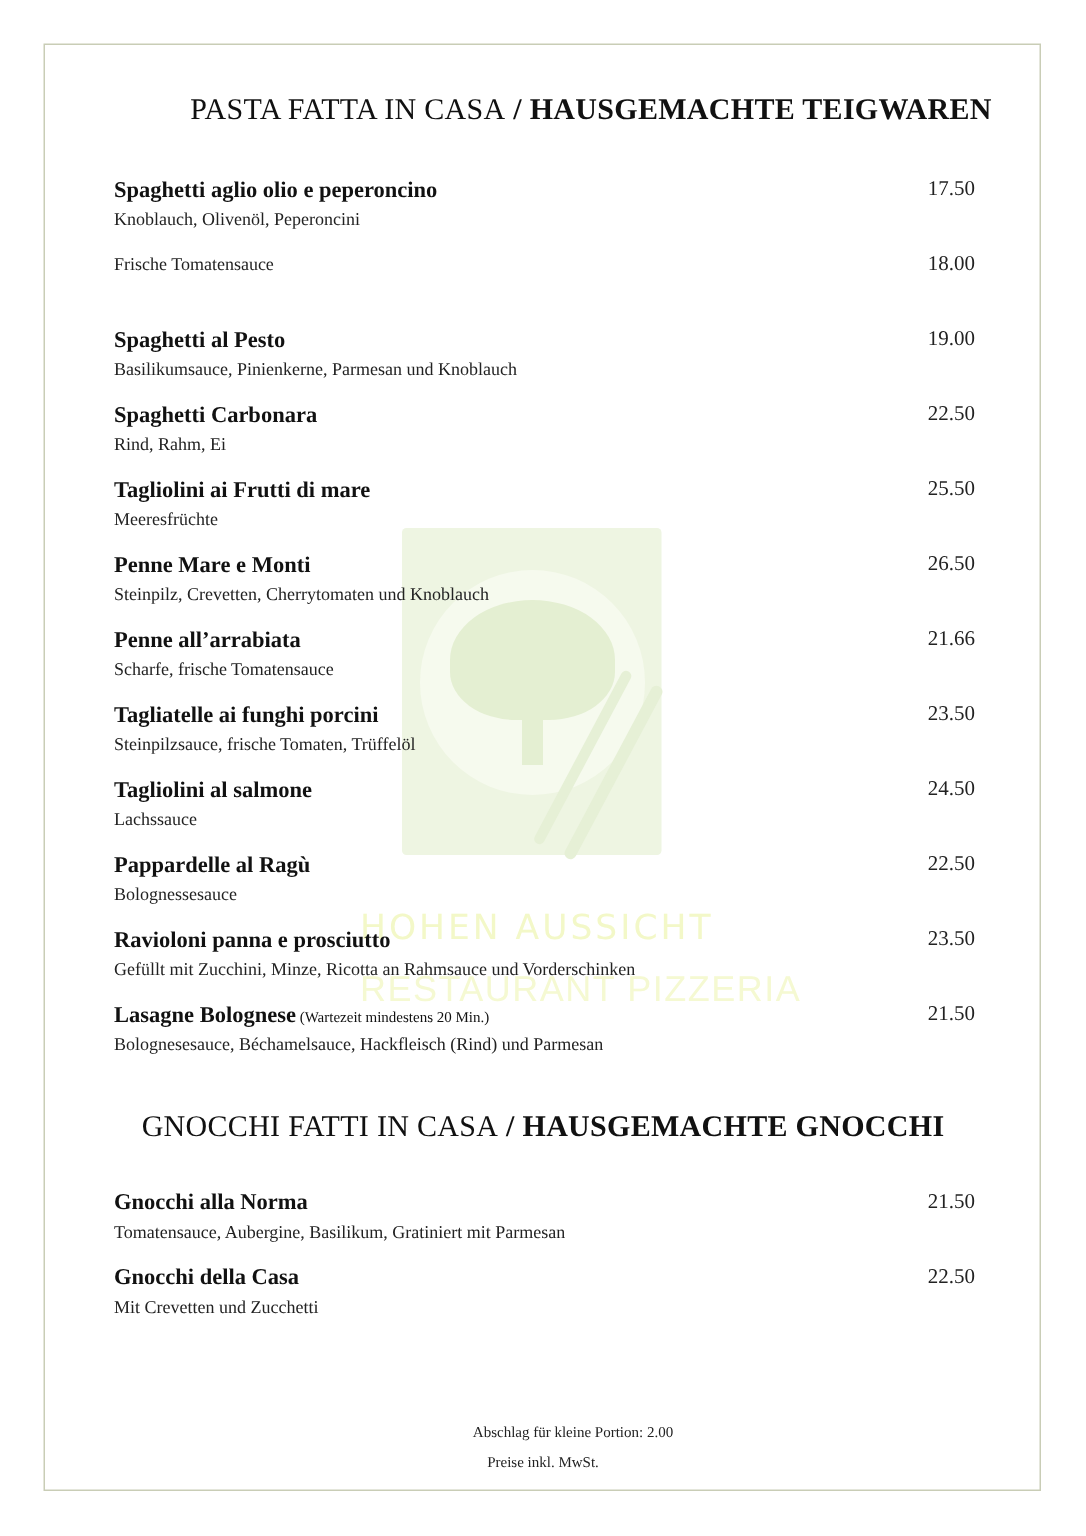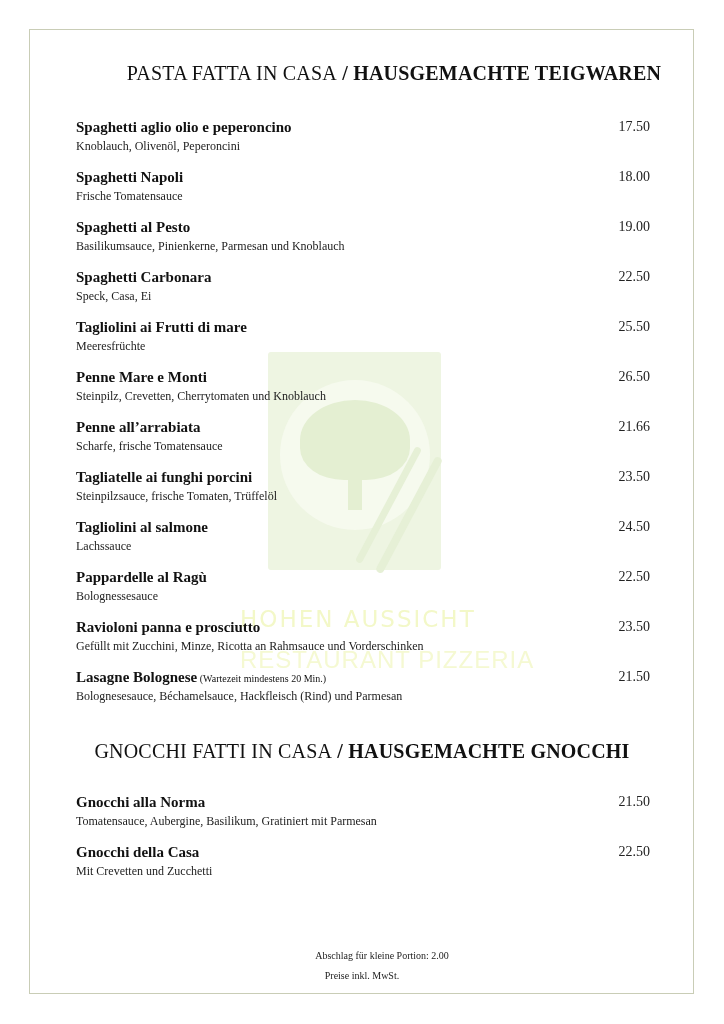--- a/index.html
+++ b/index.html
@@ -56,32 +56,31 @@
   <span class="it">PASTA FATTA IN CASA</span><span class="de"> / </span><span class="de">HAUSGEMACHTE TEIGWAREN</span>
 </div>
 
 <div class="items" style="top:118px;">
   <div class="item">
     <div class="item-name"><span>Spaghetti aglio olio e peperoncino</span><span class="item-note"></span></div>
     <div class="item-desc">Knoblauch, Olivenöl, Peperoncini</div>
     <div class="item-price">17.50</div>
   </div>
   <div class="item">
-    <div class="item-name"><span>Spaghetti Napoli</span><span class="item-note"></span></div>
     <div class="item-desc">Frische Tomatensauce</div>
     <div class="item-price">18.00</div>
   </div>
   <div class="item">
     <div class="item-name"><span>Spaghetti al Pesto</span><span class="item-note"></span></div>
     <div class="item-desc">Basilikumsauce, Pinienkerne, Parmesan und Knoblauch</div>
     <div class="item-price">19.00</div>
   </div>
   <div class="item">
     <div class="item-name"><span>Spaghetti Carbonara</span><span class="item-note"></span></div>
-    <div class="item-desc">Speck, Casa, Ei</div>
+    <div class="item-desc">Rind, Rahm, Ei</div>
     <div class="item-price">22.50</div>
   </div>
   <div class="item">
     <div class="item-name"><span>Tagliolini ai Frutti di mare</span><span class="item-note"></span></div>
     <div class="item-desc">Meeresfrüchte</div>
     <div class="item-price">25.50</div>
   </div>
   <div class="item">
     <div class="item-name"><span>Penne Mare e Monti</span><span class="item-note"></span></div>
     <div class="item-desc">Steinpilz, Crevetten, Cherrytomaten und Knoblauch</div>

